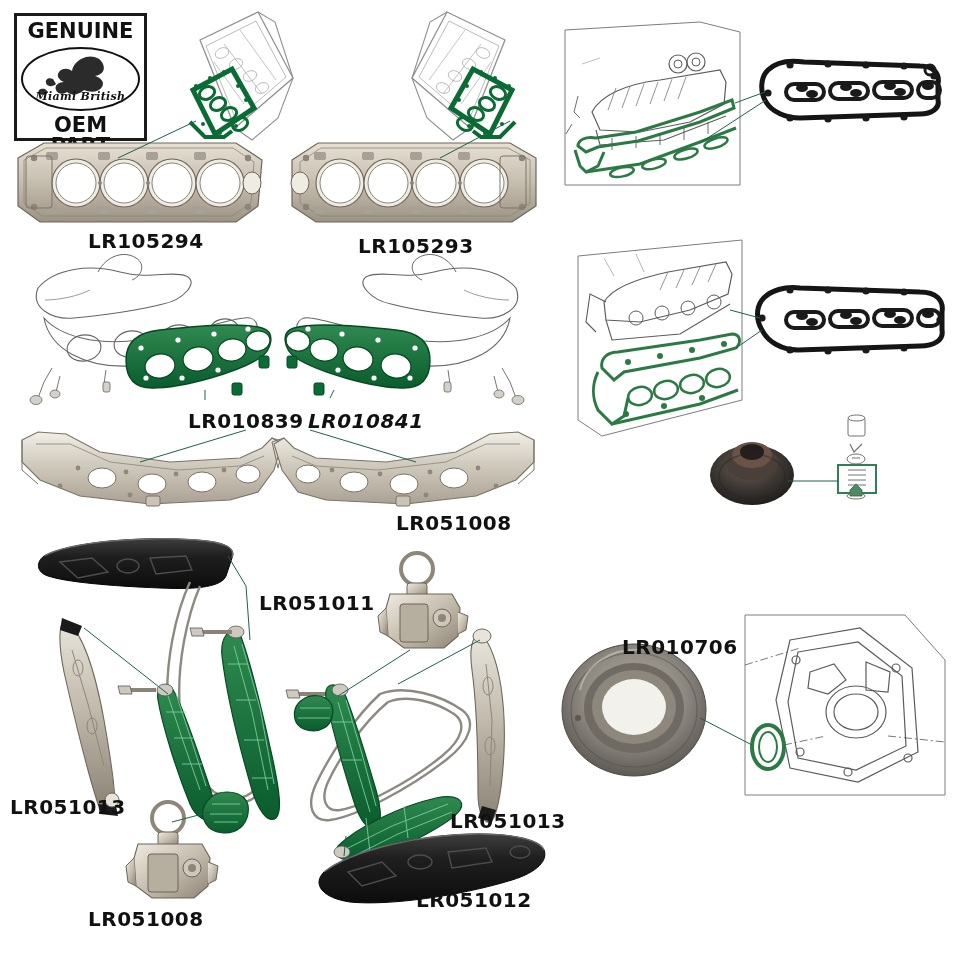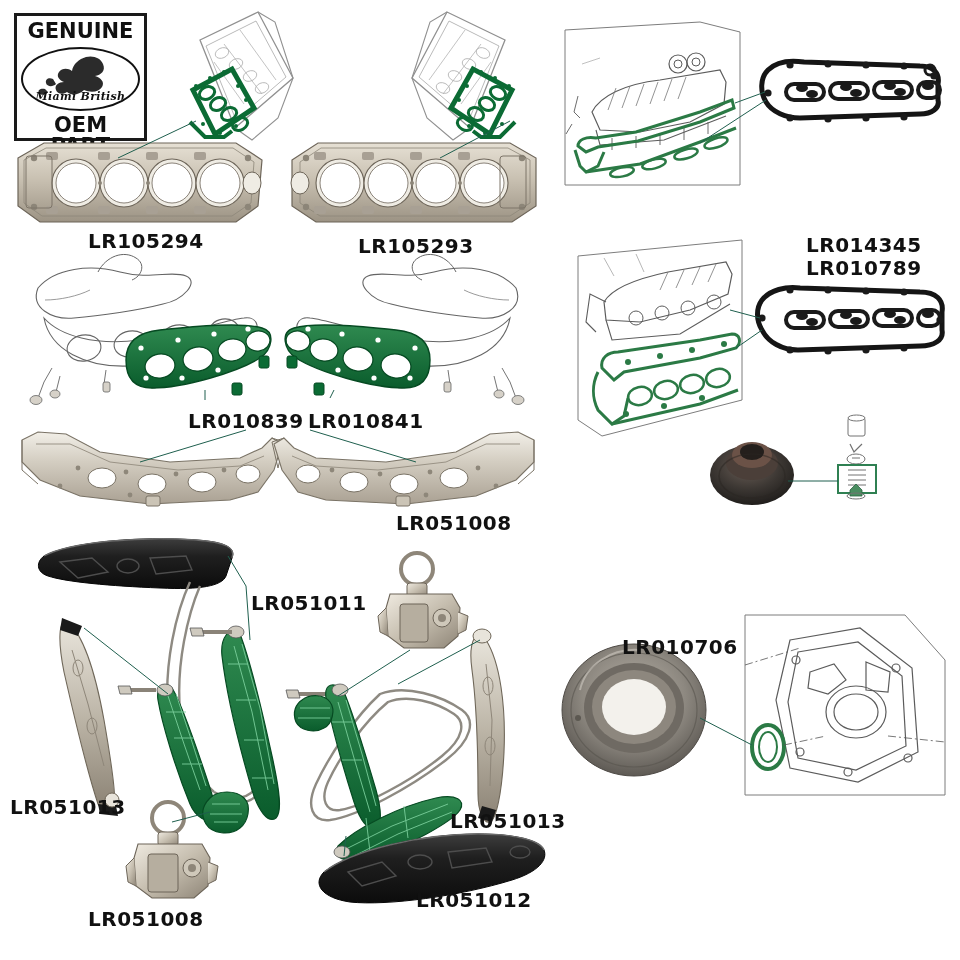--- a/index.html
+++ b/index.html
@@ -869,27 +869,23 @@
       <path d="M172 822 L210 812"></path>
       <path d="M346 836 L344 856"></path>
       <path d="M84 628 L168 694"></path>
       <path d="M480 640 L398 684"></path>
     </g>
   </svg>
 
   <div class="partlabel" style="left:88px;  top:230px;">LR105294</div>
   <div class="partlabel" style="left:358px; top:235px;">LR105293</div>
   <div class="partlabel" style="left:188px; top:410px;">LR010839</div>
-  <div class="partlabel" style="left:308px; top:410px;">LR010841</div>
+  <div class="partlabel" style="left:308px; top:410px;font-style:italic;">LR010841</div>
   <div class="partlabel" style="left:396px; top:512px;">LR051008</div>
-  <div class="partlabel" style="left:251px; top:592px;">LR051011</div>
+  <div class="partlabel" style="left:259px; top:592px;">LR051011</div>
   <div class="partlabel" style="left:10px;  top:796px;">LR051013</div>
   <div class="partlabel" style="left:450px; top:810px;">LR051013</div>
   <div class="partlabel" style="left:88px;  top:908px;">LR051008</div>
   <div class="partlabel" style="left:416px; top:889px;">LR051012</div>
   <div class="partlabel" style="left:622px; top:608px;margin-top:28px;">LR010706</div>
 
-  <div class="partlabel" style="left:806px; top:234px;">
-    <div>LR014345</div>
-    <div>LR010789</div>
-  </div>
 
 </div>
 
 </body></html>

